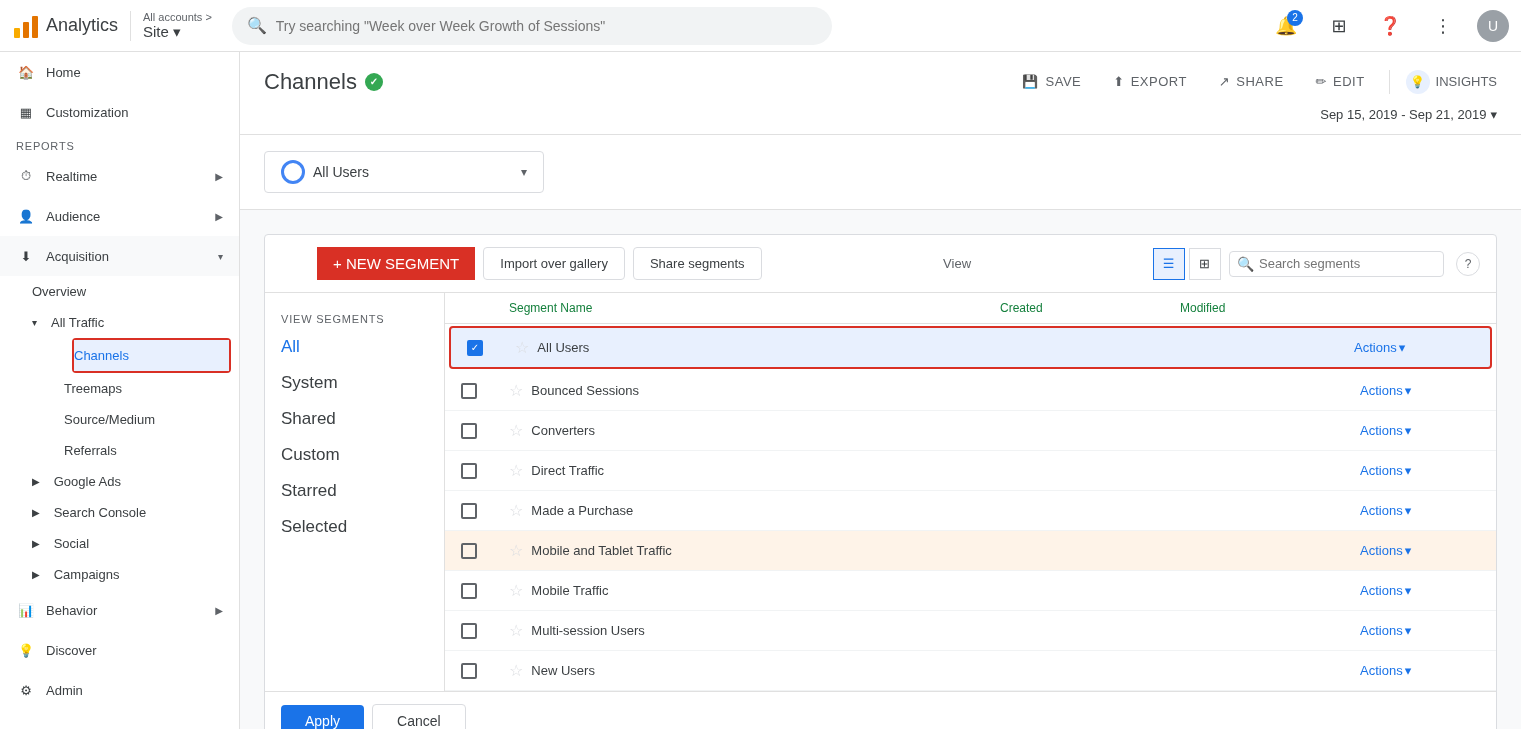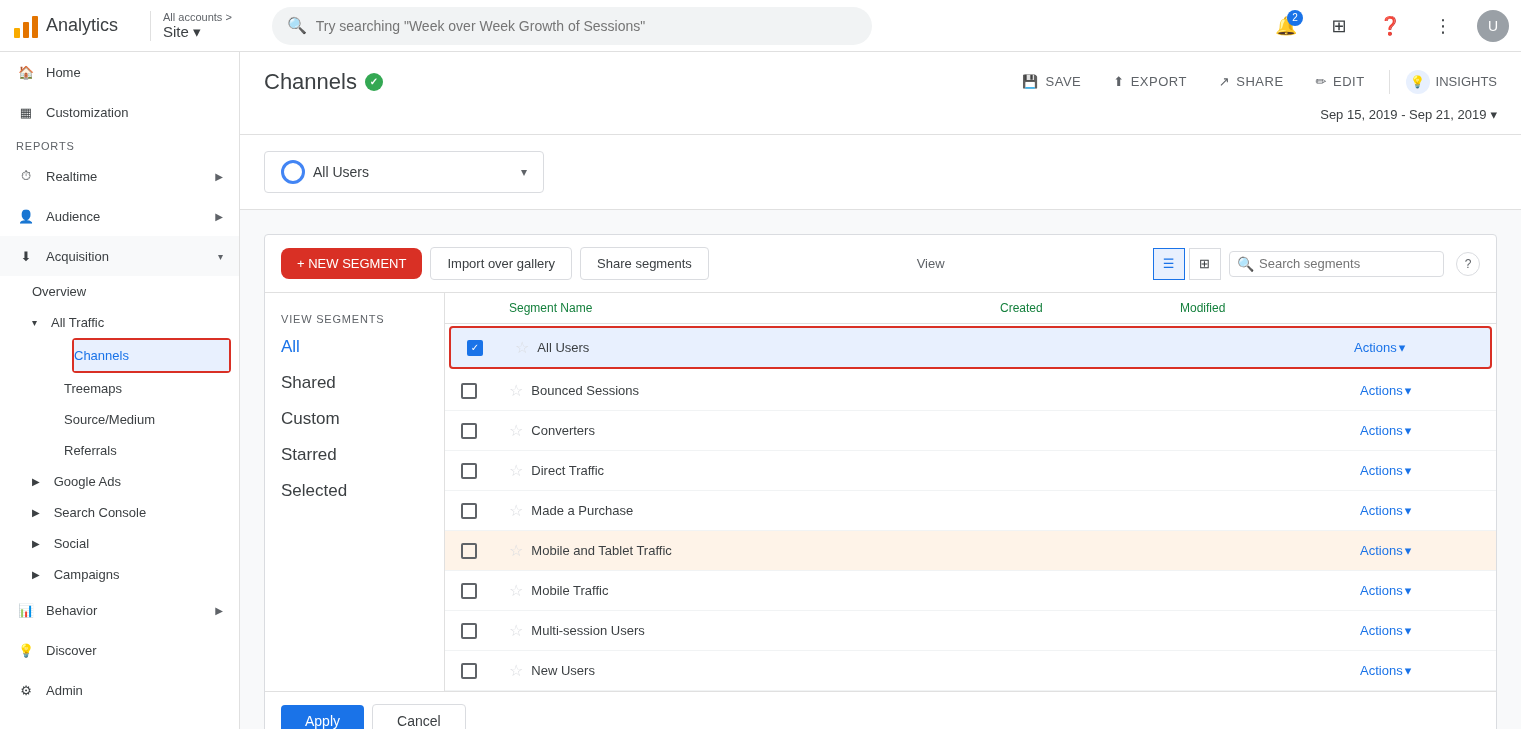--- a/index.html
+++ b/index.html
@@ -2,21 +2,21 @@
 <html><head>
   <meta charset="utf-8">
   <style>
     * { box-sizing: border-box; margin: 0; padding: 0; }
     body { font-family: 'Google Sans', Arial, sans-serif; font-size: 13px; background: #f1f3f4; color: #3c4043; overflow: hidden; }
 
     
     .topnav {
       display: flex; align-items: center; height: 52px;
       background: #fff; border-bottom: 1px solid #e0e0e0;
-      padding: 0 12px; gap: 24px; position: relative; z-index: 10;
+      padding: 0 12px; gap: 4px; position: relative; z-index: 10;
     }
     .topnav-logo { display: flex; align-items: center; gap: 6px; }
     .logo-icon { width: 28px; height: 28px; }
     .topnav-brand { font-size: 18px; color: #3c4043; font-weight: 400; }
     .topnav-account { display: flex; flex-direction: column; margin-left: 8px; border-left: 1px solid #e0e0e0; padding-left: 12px; }
     .topnav-account-all { font-size: 11px; color: #5f6368; display: flex; align-items: center; gap: 4px; }
     .topnav-account-site { font-size: 15px; color: #3c4043; display: flex; align-items: center; gap: 4px; cursor: pointer; }
     .topnav-search {
       flex: 1; max-width: 600px; margin-left: 16px;
       display: flex; align-items: center; background: #f1f3f4;
@@ -93,22 +93,22 @@
     .segment-panel {
       background: #fff; border: 1px solid #dadce0; border-radius: 4px;
       overflow: hidden;
     }
     .segment-panel-header {
       display: flex; align-items: center; padding: 12px 16px;
       border-bottom: 1px solid #e0e0e0; gap: 8px;
     }
     .btn-new-segment {
       background: #d93025; color: #fff; border: none;
-      padding: 8px 16px; border-radius: 8px; font-size: 13px;
-      cursor: pointer; font-weight: 500;
+      padding: 8px 16px; border-radius: 0; font-size: 15px;
+      cursor: pointer; font-weight: 500; margin-left: 36px;
     }
     .btn-outline {
       background: #fff; color: #3c4043; border: 1px solid #dadce0;
       padding: 8px 16px; border-radius: 4px; font-size: 13px;
       cursor: pointer;
     }
     .view-toggle { display: flex; align-items: center; gap: 4px; margin-left: auto; }
     .view-toggle-btn {
       width: 32px; height: 32px; display: flex; align-items: center; justify-content: center;
       border: 1px solid #dadce0; cursor: pointer; background: #fff;
@@ -353,20 +353,21 @@
           <div class="help-btn">
             <span>?</span>
           </div>
         </div>
 
         <div class="segment-body">
 
           <div class="segment-sidebar">
             <div class="seg-section-label">VIEW SEGMENTS</div>
             <div class="seg-filter-item active">All</div>
+            <div class="seg-filter-item">System</div>
             <div class="seg-filter-item">Shared</div>
             <div class="seg-filter-item">Custom</div>
             <div class="seg-filter-item">Starred</div>
             <div class="seg-filter-item">Selected</div>
           </div>
 
           <div class="segment-table">
             <div class="seg-table-header">
               <div></div>
               <div>Segment Name</div>

